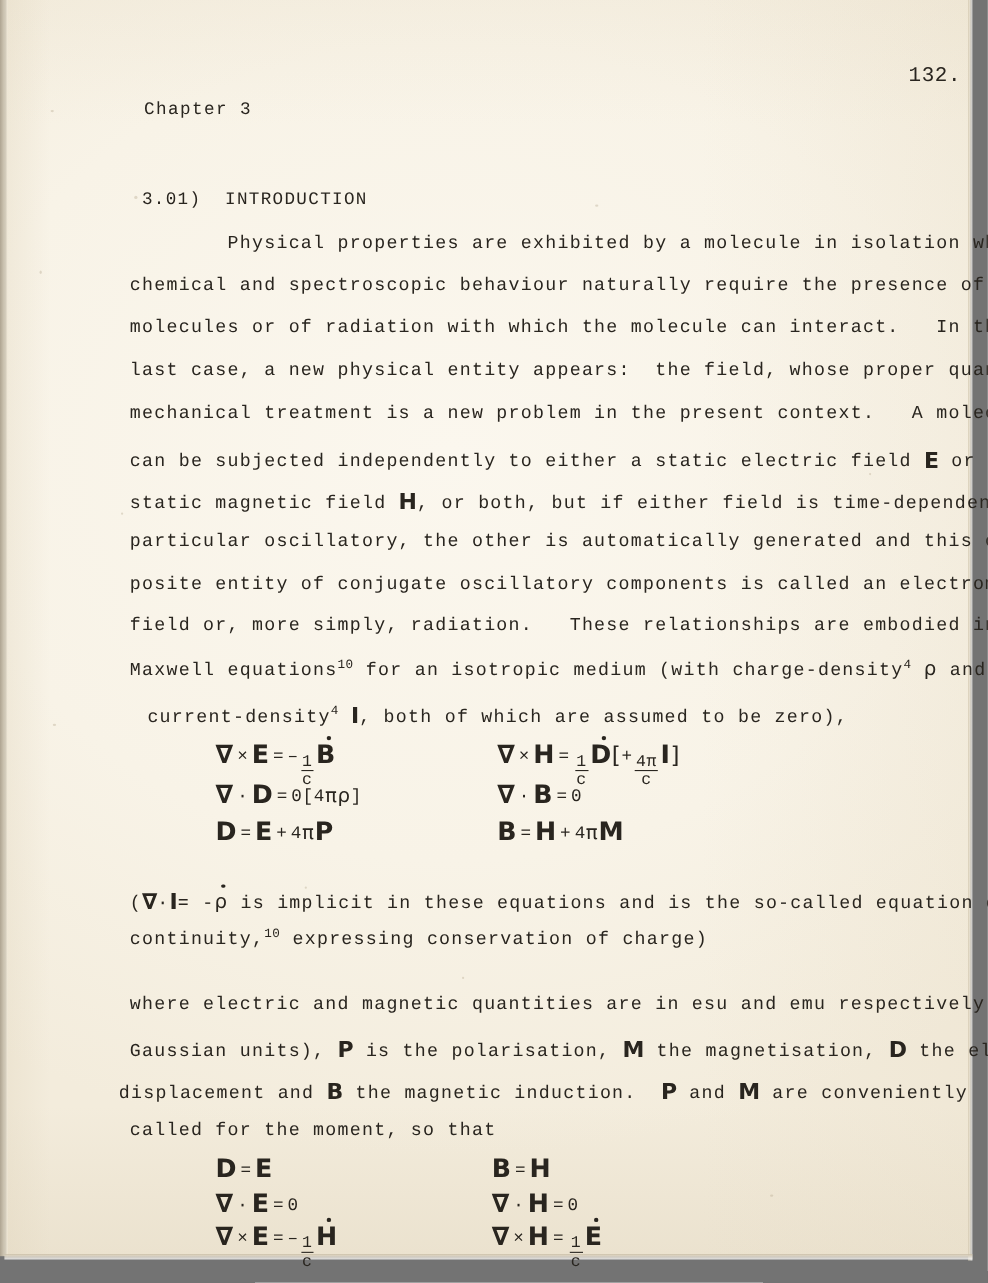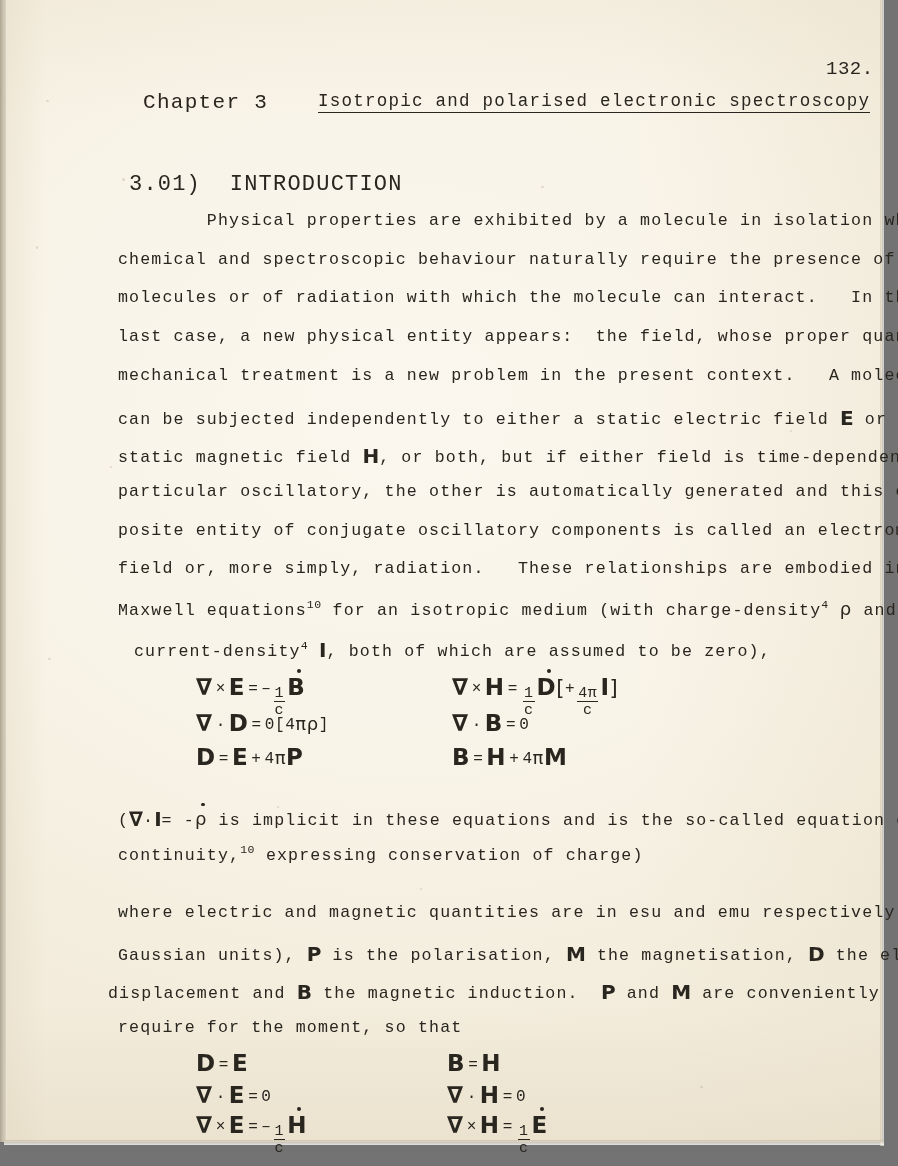--- a/index.html
+++ b/index.html
@@ -88,32 +88,31 @@
     position: absolute;
     color: #29251f;
     white-space: pre;
     font-family: "Liberation Mono", "DejaVu Sans Mono", monospace;
   }
   .pagenum {
     font-size: 19px;
     letter-spacing: .5px;
   }
   .chapline {
-    font-size: 21px;
+    font-size: 16px;
     letter-spacing: 1.3px;
-    margin-left: 12px;
   }
   .chaptitle {
     font-size: 17.5px;
     letter-spacing: 1.25px;
     border-bottom: 1.6px solid #29251f;
     padding-bottom: 1px;
   }
   .section-head {
-    font-size: 22px;
+    font-size: 16px;
     letter-spacing: 1.2px;
   }
   .body-line {
     font-size: 16.6px;
     letter-spacing: 1.15px;
   }
   .body-line sup {
     font-size: 11.5px;
     vertical-align: super;
     letter-spacing: .4px;
@@ -238,21 +237,20 @@
   <div class="speck" style="left:110px; top:466px; width:2px; height:2px;"></div>
   <div class="speck" style="left:48px;  top:658px; width:3px; height:2px;"></div>
   <div class="speck" style="left:790px; top:430px; width:2px; height:2px;"></div>
   <div class="speck" style="left:420px; top:888px; width:2px; height:2px;"></div>
   <div class="speck" style="left:700px; top:1086px;width:3px; height:2px;"></div>
   <div class="speck" style="left:277px; top:806px; width:2px; height:2px;"></div>
 
   <div class="ink pagenum" style="left:826px; top:58px;">132.</div>
 
   <div class="ink chapline" style="left:131px; top:91px;">Chapter 3</div>
-  <div class="ink chaptitle" style="left:318px; top:91px;">Isotropic and polarised electronic spectroscopy</div>
 
   <div class="ink section-head" style="left:129px; top:172px;">3.01)  INTRODUCTION</div>
 
   <div id="para1">
       <div class="ink body-line" style="left: 118px; top: 211px;">        Physical properties are exhibited by a molecule in isolation whereas</div>
       <div class="ink body-line" style="left: 118px; top: 249.7px;">chemical and spectroscopic behaviour naturally require the presence of other</div>
       <div class="ink body-line" style="left: 118px; top: 288.4px;">molecules or of radiation with which the molecule can interact.   In this</div>
       <div class="ink body-line" style="left: 118px; top: 327.1px;">last case, a new physical entity appears:  the field, whose proper quantum-</div>
       <div class="ink body-line" style="left: 118px; top: 365.8px;">mechanical treatment is a new problem in the present context.   A molecule</div>
       <div class="ink body-line" style="left: 118px; top: 404.5px;">can be subjected independently to either a static electric field <span class="vec">E</span> or a</div>
@@ -338,21 +336,21 @@
 
   <div id="para2">
       <div class="ink body-line" style="left: 118px; top: 806px;">(<span class="vec">∇</span>·<span class="vec">I</span>= -<span class="greek dotted dotted-sm">ρ</span> is implicit in these equations and is the so-called equation of</div>
       <div class="ink body-line" style="left: 118px; top: 843px;">continuity,<sup>10</sup> expressing conservation of charge)</div>
     </div>
 
   <div id="para3">
       <div class="ink body-line" style="left: 118px; top: 903px;">where electric and magnetic quantities are in esu and emu respectively (ie.</div>
       <div class="ink body-line" style="left: 118px; top: 941.2px;">Gaussian units), <span class="vec">P</span> is the polarisation, <span class="vec">M</span> the magnetisation, <span class="vec">D</span> the electric</div>
       <div class="ink body-line" style="left: 108px; top: 979.4px;">displacement and <span class="vec">B</span> the magnetic induction.  <span class="vec">P</span> and <span class="vec">M</span> are conveniently</div>
-      <div class="ink body-line" style="left: 118px; top: 1017.6px;">require for the moment, so that</div>
+      <div class="ink body-line" style="left: 118px; top: 1017.6px;">called for the moment, so that</div>
     </div>
 
   <div class="eqblock" id="eqsimp" style="left:0px; top:0px;">
       <div class="eqrow" style="left: 196px; top: 1050px;">
         <span class="bv">D</span>
         <span class="op">=</span>
         <span class="bv">E</span>
       </div>
       <div class="eqrow" style="left: 447px; top: 1050px;">
         <span class="bv">B</span>

